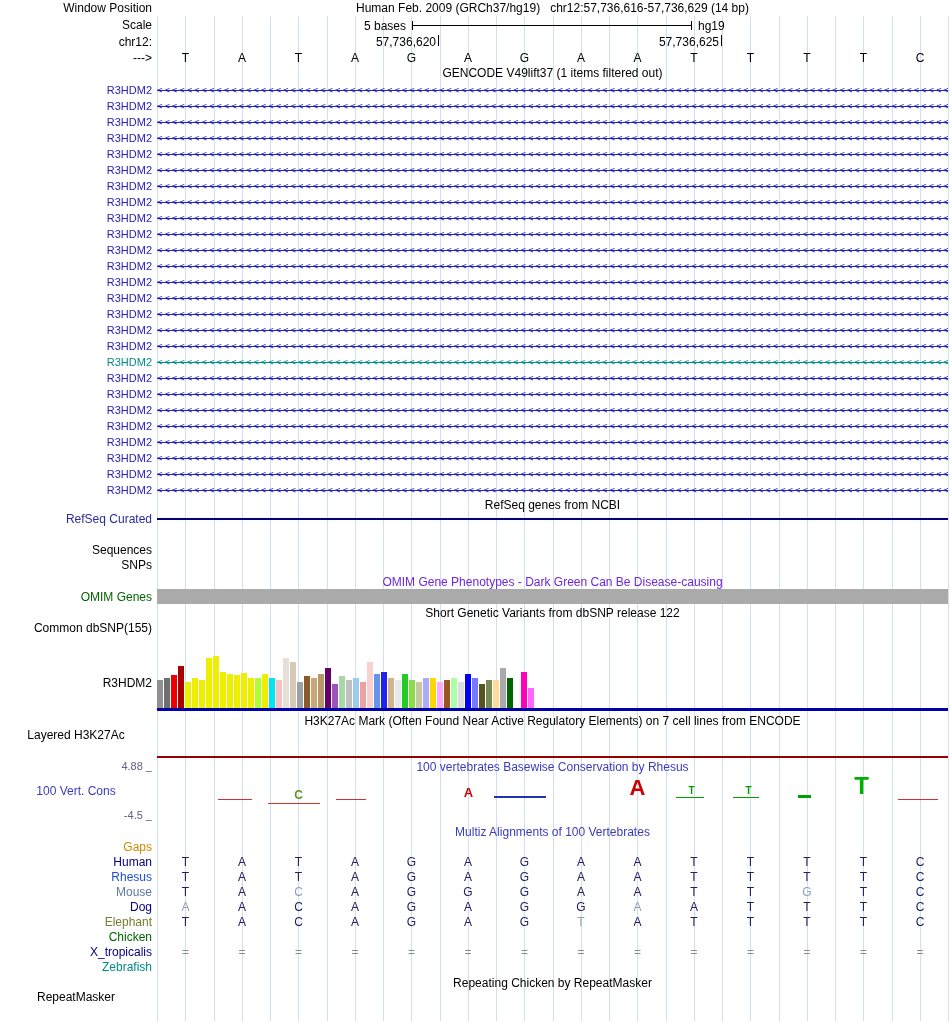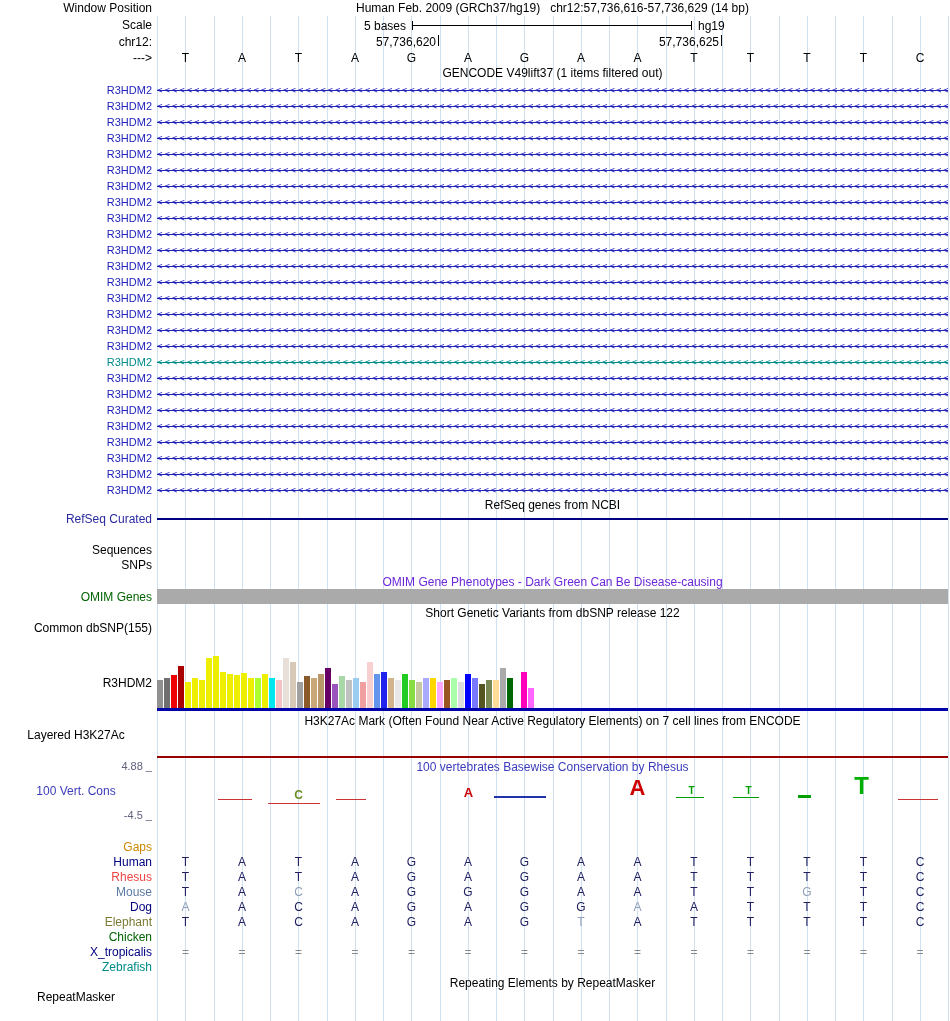--- a/index.html
+++ b/index.html
@@ -299,20 +299,21 @@
       <span class="cons-char" style="left: 663px; top: 786px; width: 57px; font-size: 10px; color: rgb(0, 160, 0);">T</span>
       <div class="cons-rect" style="left: 676px; top: 797px; width: 28px; height: 1px; background: rgb(0, 160, 0);"></div>
       <span class="cons-char" style="left: 720px; top: 786px; width: 57px; font-size: 10px; color: rgb(0, 160, 0);">T</span>
       <div class="cons-rect" style="left: 733px; top: 797px; width: 26px; height: 1px; background: rgb(0, 160, 0);"></div>
       <div class="cons-rect" style="left: 798px; top: 795px; width: 13px; height: 3px; background: rgb(0, 160, 0);"></div>
       <span class="cons-char" style="left: 833px; top: 774px; width: 57px; font-size: 24px; color: rgb(0, 176, 0);">T</span>
       <div class="cons-rect" style="left: 898px; top: 799px; width: 40px; height: 1px; background: rgb(204, 51, 51);"></div>
     </div>
   <div class="lbl s11" style="top:809px;color:#60607f">-4.5 _</div>
 
+  <div class="ctitle" style="top:826px;color:#3b3bbb">Multiz Alignments of 100 Vertebrates</div>
   <div id="align-rows">
       <div class="alignrow" style="top: 840px;">
         <span class="alabel" style="color: rgb(204, 136, 0);">Gaps</span>
       </div>
       <div class="alignrow" style="top: 855px;">
         <span class="alabel" style="color: rgb(0, 0, 128);">Human</span>
         <span class="acell" style="left: 157px; color: rgb(32, 32, 96);">T</span>
         <span class="acell" style="left: 213.5px; color: rgb(32, 32, 96);">A</span>
         <span class="acell" style="left: 270px; color: rgb(32, 32, 96);">T</span>
         <span class="acell" style="left: 326.5px; color: rgb(32, 32, 96);">A</span>
@@ -321,21 +322,21 @@
         <span class="acell" style="left: 496px; color: rgb(32, 32, 96);">G</span>
         <span class="acell" style="left: 552.5px; color: rgb(32, 32, 96);">A</span>
         <span class="acell" style="left: 609px; color: rgb(32, 32, 96);">A</span>
         <span class="acell" style="left: 665.5px; color: rgb(32, 32, 96);">T</span>
         <span class="acell" style="left: 722px; color: rgb(32, 32, 96);">T</span>
         <span class="acell" style="left: 778.5px; color: rgb(32, 32, 96);">T</span>
         <span class="acell" style="left: 835px; color: rgb(32, 32, 96);">T</span>
         <span class="acell" style="left: 891.5px; color: rgb(32, 32, 96);">C</span>
       </div>
       <div class="alignrow" style="top: 870px;">
-        <span class="alabel" style="color: #ef4444;">Rhesus</span>
+        <span class="alabel" style="color: #1d4ed8;">Rhesus</span>
         <span class="acell" style="left: 157px; color: rgb(32, 32, 96);">T</span>
         <span class="acell" style="left: 213.5px; color: rgb(32, 32, 96);">A</span>
         <span class="acell" style="left: 270px; color: rgb(32, 32, 96);">T</span>
         <span class="acell" style="left: 326.5px; color: rgb(32, 32, 96);">A</span>
         <span class="acell" style="left: 383px; color: rgb(32, 32, 96);">G</span>
         <span class="acell" style="left: 439.5px; color: rgb(32, 32, 96);">A</span>
         <span class="acell" style="left: 496px; color: rgb(32, 32, 96);">G</span>
         <span class="acell" style="left: 552.5px; color: rgb(32, 32, 96);">A</span>
         <span class="acell" style="left: 609px; color: rgb(32, 32, 96);">A</span>
         <span class="acell" style="left: 665.5px; color: rgb(32, 32, 96);">T</span>
@@ -413,15 +414,15 @@
         <span class="acell" style="left: 722px; color: rgb(136, 136, 136);">=</span>
         <span class="acell" style="left: 778.5px; color: rgb(136, 136, 136);">=</span>
         <span class="acell" style="left: 835px; color: rgb(136, 136, 136);">=</span>
         <span class="acell" style="left: 891.5px; color: rgb(136, 136, 136);">=</span>
       </div>
       <div class="alignrow" style="top: 960px;">
         <span class="alabel" style="color: rgb(0, 139, 139);">Zebrafish</span>
       </div>
     </div>
 
-  <div class="ctitle" style="top:977px">Repeating Elements by RepeatMasker</div>
+  <div class="ctitle" style="top:977px">Repeating Chicken by RepeatMasker</div>
   <div class="lbl lblc" style="top:991px">RepeatMasker</div>
 </div>
 
 </body></html>

